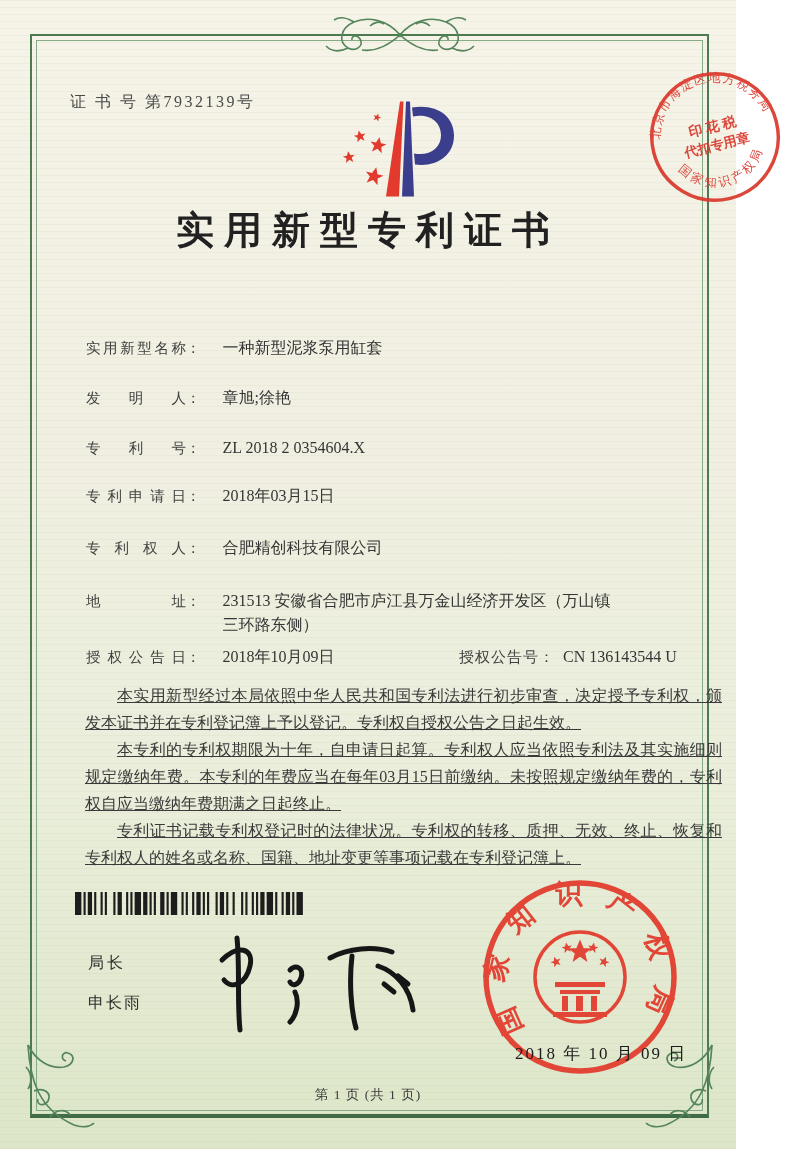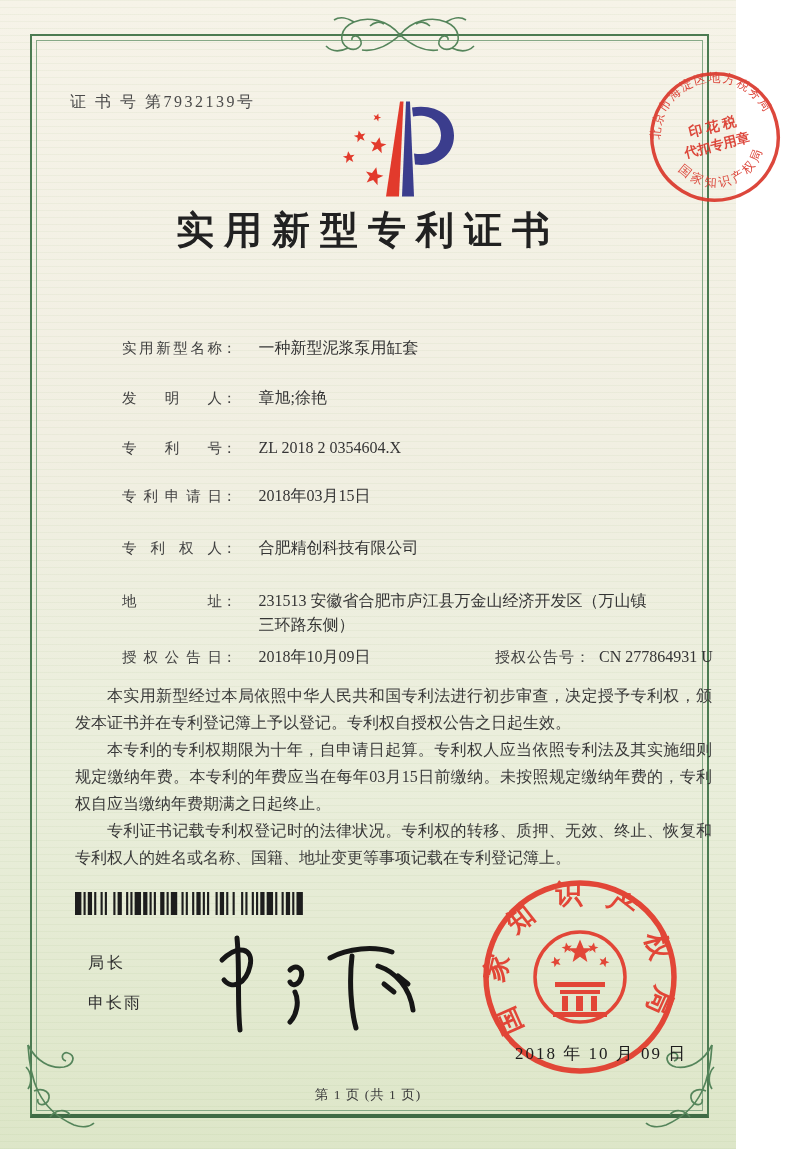--- a/index.html
+++ b/index.html
@@ -22,33 +22,33 @@
 
   .cert-no{position:absolute;left:70px;top:92px;font-size:16px;letter-spacing:2.5px;
         color:#4a4a4a;}
 
   .logo{position:absolute;left:333px;top:100px;width:135px;height:108px;}
 
   .title{position:absolute;left:0;top:205px;width:100%;text-align:center;
         font-size:38px;font-weight:600;letter-spacing:10px;color:#212121;}
 
   .fields{position:absolute;left:86px;top:336px;width:645px;color:#3b3b3b;}
-  .frow{position:relative;line-height:24px;margin-left:36px;}
+  .frow{position:relative;line-height:24px;}
   .frow .flabel{display:inline-block;width:100px;font-size:14.5px;vertical-align:top;
         text-align:justify;text-align-last:justify;color:#414141;}
   .frow .fcolon{font-size:14.5px;color:#414141;}
   .frow .fvalue{display:inline-block;font-size:16px;margin-left:22px;vertical-align:top;
         max-width:470px;white-space:pre-line;color:#353535;}
   .mt26{margin-top:26px;} .mt24{margin-top:24px;} .mt28{margin-top:28px;}
   .mt29{margin-top:29px;} .mt8{margin-top:8px;}
   .pair2{position:absolute;left:373px;top:0;white-space:nowrap;}
   .pair2 .flabel2{font-size:15px;color:#414141;letter-spacing:1px;}
   .pair2 .fvalue2{font-size:16px;margin-left:8px;color:#353535;}
 
-  .body-text{position:absolute;left:75px;top:682px;width:637px;color:#3a3a3a;}
+  .body-text{position:absolute;left:85px;top:682px;width:637px;color:#3a3a3a;text-decoration:underline;}
   .body-text p{margin:0;font-size:16px;line-height:27px;text-indent:2em;
         text-align:justify;}
 
   .barcode{position:absolute;left:75px;top:892px;width:230px;height:23px;}
 
   .signer{position:absolute;left:88px;top:953px;color:#2e2e2e;}
   .signer .role{font-size:16px;letter-spacing:3px;}
   .signer .name{font-size:16px;letter-spacing:2px;margin-top:19px;}
   .signature{position:absolute;left:192px;top:928px;width:250px;height:112px;}
 
@@ -146,21 +146,21 @@
     <div class="frow mt28">
       <span class="flabel">专利权人</span><span class="fcolon">：</span><span class="fvalue">合肥精创科技有限公司</span>
     </div>
     <div class="frow mt29">
       <span class="flabel">地址</span><span class="fcolon">：</span><span class="fvalue">231513 安徽省合肥市庐江县万金山经济开发区（万山镇
 三环路东侧）</span>
     </div>
     <div class="frow mt8">
       <span class="flabel">授权公告日</span><span class="fcolon">：</span><span class="fvalue">2018年10月09日</span>
       <span class="pair2">
-        <span class="flabel2">授权公告号</span><span class="flabel2">：</span><span class="fvalue2">CN 277864931 U</span>
+        <span class="flabel2">授权公告号</span><span class="flabel2">：</span><span class="fvalue2">CN 136143544 U</span>
       </span>
     </div>
   </div>
 
   <div class="body-text">
     <p>本实用新型经过本局依照中华人民共和国专利法进行初步审查，决定授予专利权，颁发本证书并在专利登记簿上予以登记。专利权自授权公告之日起生效。</p>
     <p>本专利的专利权期限为十年，自申请日起算。专利权人应当依照专利法及其实施细则规定缴纳年费。本专利的年费应当在每年03月15日前缴纳。未按照规定缴纳年费的，专利权自应当缴纳年费期满之日起终止。</p>
     <p>专利证书记载专利权登记时的法律状况。专利权的转移、质押、无效、终止、恢复和专利权人的姓名或名称、国籍、地址变更等事项记载在专利登记簿上。</p>
   </div>
 

